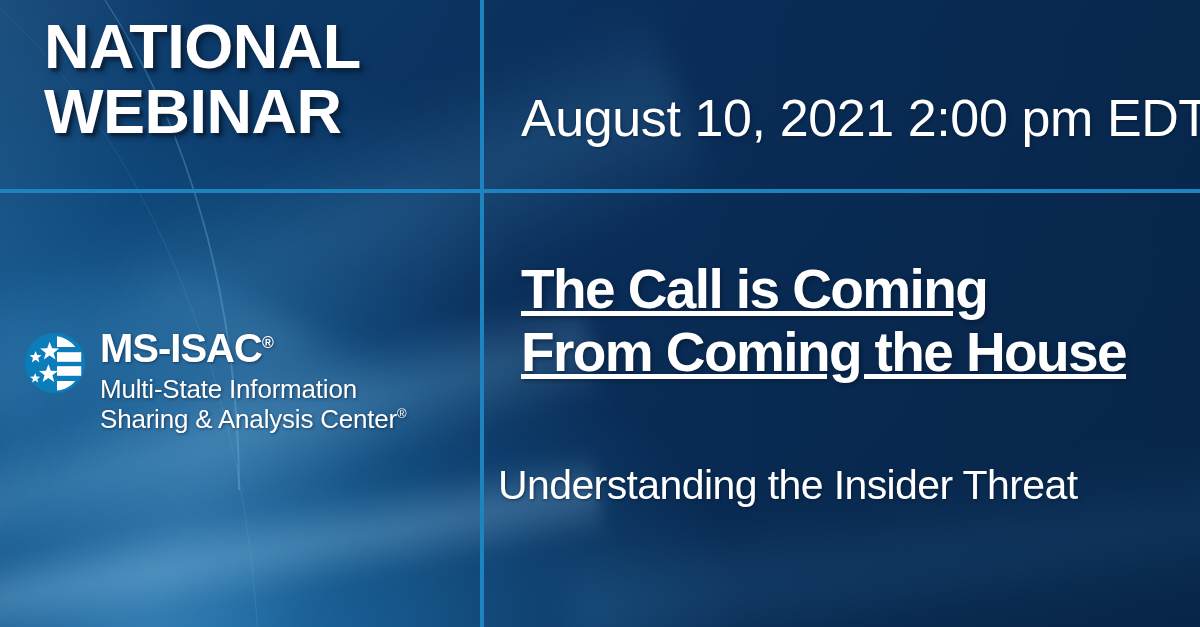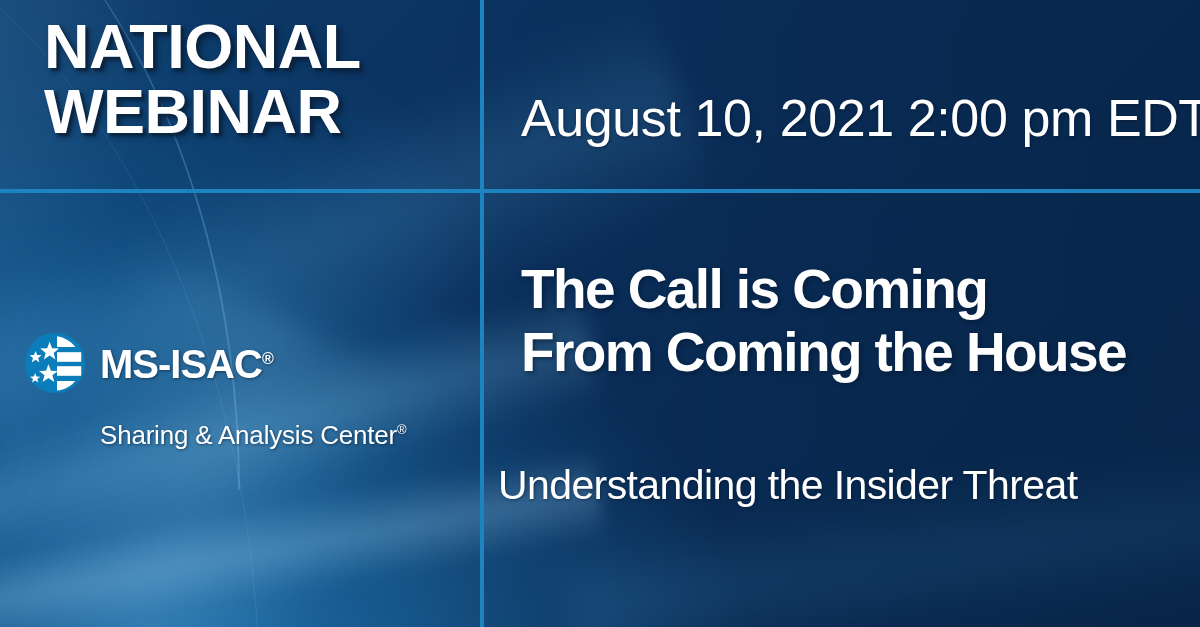--- a/index.html
+++ b/index.html
@@ -153,21 +153,20 @@
     margin-left:14px;
     color:#ffffff;
   }
   .logo-wordmark {
     font-size:40px;
     font-weight:bold;
     letter-spacing:-1px;
     line-height:1;
     white-space:nowrap;
     text-shadow:1px 1px 3px rgba(5,20,40,.55);
-    margin-top:16px;
   }
   .logo-wordmark sup {
     font-size:16px;
     font-weight:bold;
     vertical-align:super;
     letter-spacing:0;
   }
   .logo-tagline {
     margin-top:7px;
     font-size:26px;
@@ -187,21 +186,21 @@
     position:absolute;
     left:521px; top:258px;
     width:660px;
     color:#ffffff;
     font-size:55px;
     font-weight:bold;
     line-height:1.14;
     letter-spacing:-1.6px;
     text-shadow:2px 2px 4px rgba(5,20,40,.55);
   }
-  .title-line { display:block; white-space:nowrap; }
+  .title-line { display:block; white-space:nowrap;text-decoration:underline; }
 
   .subtitle {
     position:absolute;
     left:498px; top:462px;
     width:660px;
     color:#ffffff;
     font-size:41px;
     font-weight:400;
     letter-spacing:-0.6px;
     white-space:nowrap;
@@ -244,21 +243,21 @@
       <path d="M33 49 L51.2 49 C46.8 54.4 40.4 58 33 58.6 Z" fill="#ffffff"></path>
 
       <polygon fill="#ffffff" points="25.6,9.8 28.1,16.3 35.1,16.5 29.6,20.9 31.5,27.6 25.6,23.6 19.8,27.6 21.7,20.9 16.2,16.5 23.2,16.3"></polygon>
       <polygon fill="#ffffff" points="24.4,32.2 26.9,38.7 33.9,38.9 28.4,43.3 30.3,50 24.4,46 18.6,50 20.5,43.3 15,38.9 22,38.7"></polygon>
       <polygon fill="#ffffff" points="11.6,18.9 13.2,23.1 17.7,23.3 14.2,26 15.4,30.4 11.6,27.8 7.8,30.4 9,26 5.5,23.3 10,23.1"></polygon>
       <polygon fill="#ffffff" points="11.2,41.0 12.5,44.5 16.3,44.7 13.3,46.9 14.3,50.6 11.2,48.4 8.0,50.6 9.0,46.9 6.0,44.7 9.8,44.5"></polygon>
     </svg>
     <div class="logo-text">
       <div class="logo-wordmark"><span>MS-ISAC</span><sup>®</sup></div>
       <div class="logo-tagline">
-        <br>
+        <span>Multi-State Information</span><br>
         <span>Sharing &amp; Analysis Center</span><sup>®</sup>
       </div>
     </div>
   </div>
 
   <div class="title">
     <span class="title-line">The Call is Coming</span>
     <span class="title-line">From Coming the House</span>
   </div>
 

